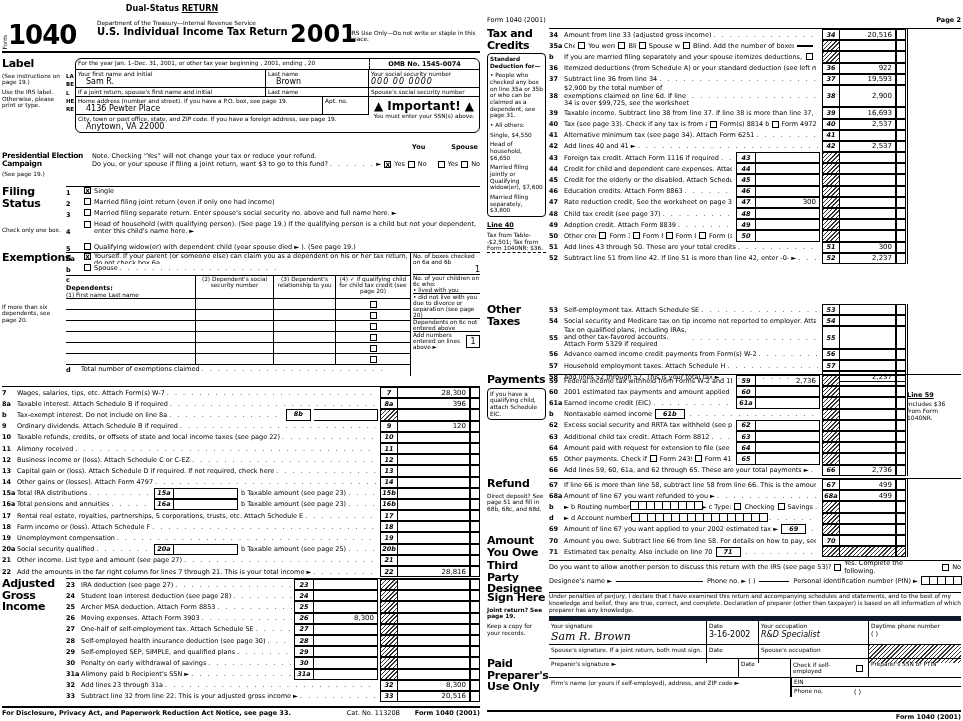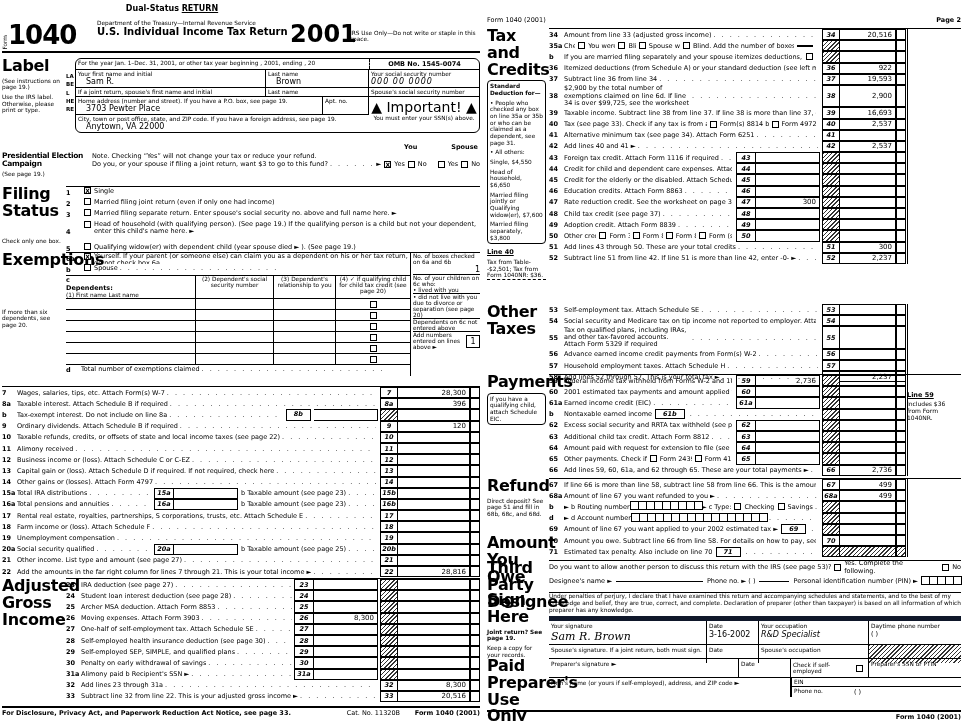--- a/index.html
+++ b/index.html
@@ -2,21 +2,21 @@
 <html><head>
 <meta charset="utf-8">
 <style>
   *{box-sizing:border-box;margin:0;padding:0}
   body{width:963px;height:721px;background:#fff;font-family:"DejaVu Sans",sans-serif;font-size:6.5px;color:#000;position:relative;overflow:hidden}
   .page{position:absolute;top:0;height:721px;background:#fff}
   #p1{left:2px;width:478px}
   #p2{left:487px;width:474px}
   .sec{position:absolute;left:0;right:0;display:flex;align-items:flex-start}
   .gut{width:64px;flex:none;padding-right:3px}
-  .gut h2{font-size:16px;font-weight:bold;line-height:1.05;letter-spacing:-0.3px}
+  .gut h2{font-size:11px;font-weight:bold;line-height:1.05;letter-spacing:-0.3px}
   .mn{font-size:5.8px;margin-top:3px;line-height:1.15}
   .mbox{border:1.5px solid #000;border-radius:4px;padding:2px;font-size:5.8px;margin-top:2px;line-height:1.15}
   .bdy{flex:1;min-width:0;border-top:1.5px solid #000;position:relative}
   .row{display:flex;align-items:stretch;height:11.2px;overflow:hidden}
   .row.h2x{height:22.4px}
   .ln{width:15px;flex:none;font-weight:bold;display:flex;align-items:center}
   .lbl{display:flex;flex:1;min-width:0;align-items:center;overflow:hidden;white-space:nowrap}
   .t{white-space:nowrap;overflow:hidden}
   .t.wrap{white-space:normal;line-height:1.1}
   .dots{flex:1;overflow:hidden;white-space:nowrap;letter-spacing:2px;margin:0 2px;color:#000}
@@ -88,27 +88,27 @@
         <div class="cell cl" style="width:110px;border-right:none"><span>Your social security number</span><div class="ssn">000  00  0000</div></div>
       </div>
       <div style="display:flex">
         <div class="cell cl" style="width:190px"><span>If a joint return, spouse's first name and initial</span><div class="cv"></div></div>
         <div class="cell cl" style="flex:1"><span>Last name</span><div class="cv"></div></div>
         <div class="cell cl" style="width:110px;border-right:none"><span>Spouse's social security number</span><div class="ssn"></div></div>
       </div>
       <div style="display:flex">
         <div style="flex:1">
           <div style="display:flex">
-            <div class="cell cl" style="flex:1"><span>Home address (number and street). If you have a P.O. box, see page 19.</span><div class="cv">3703 Pewter Place</div></div>
+            <div class="cell cl" style="flex:1"><span>Home address (number and street). If you have a P.O. box, see page 19.</span><div class="cv">4136 Pewter Place</div></div>
             <div class="cell cl" style="width:46px"><span>Apt. no.</span><div class="cv"></div></div>
           </div>
           <div class="cell cl" style="border-bottom:none;border-right:none"><span>City, town or post office, state, and ZIP code. If you have a foreign address, see page 19.</span><div class="cv">Anytown, VA 22000</div></div>
         </div>
         <div style="width:110px;text-align:center;padding-top:2px">
-          <div style="font-size:14px;font-weight:normal"><span>▲</span> <span>Important!</span> <span>▲</span></div>
+          <div style="font-size:12px;font-weight:bold"><span>▲</span> <span>Important!</span> <span>▲</span></div>
           <div class="small">You must enter your SSN(s) above.</div>
         </div>
       </div>
     </div>
   </div>
   <div class="sec" style="top:152px">
     <div class="gut" style="width:90px">
       <h2 style="font-size:7.5px">Presidential Election Campaign</h2>
       <div class="mn">(See page 19.)</div>
     </div>
@@ -121,21 +121,21 @@
         <span class="cb x">X</span>
           <span>Yes</span>
         <span class="cb"></span>
           <span>No</span>
         <span style="width:8px"></span>
         <span class="cb"></span>
           <span>Yes</span>
         <span class="cb"></span>
           <span>No</span>
       </div>
-      <div style="position:absolute;right:2px;top:-9px;display:flex;gap:34px;font-weight:bold">
+      <div style="position:absolute;right:2px;top:-9px;display:flex;gap:26px;font-weight:bold">
         <span>You</span>
         <span>Spouse</span>
       </div>
     </div>
   </div>
   <div class="sec" style="top:186px">
     <div class="gut">
       <h2>Filing Status</h2>
       <div class="mn" style="margin-top:18px">Check only one box.</div>
     </div>

